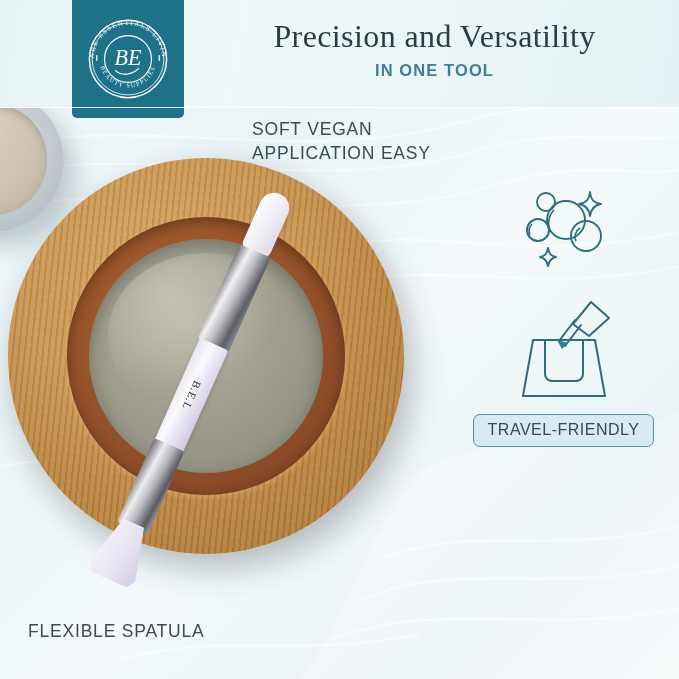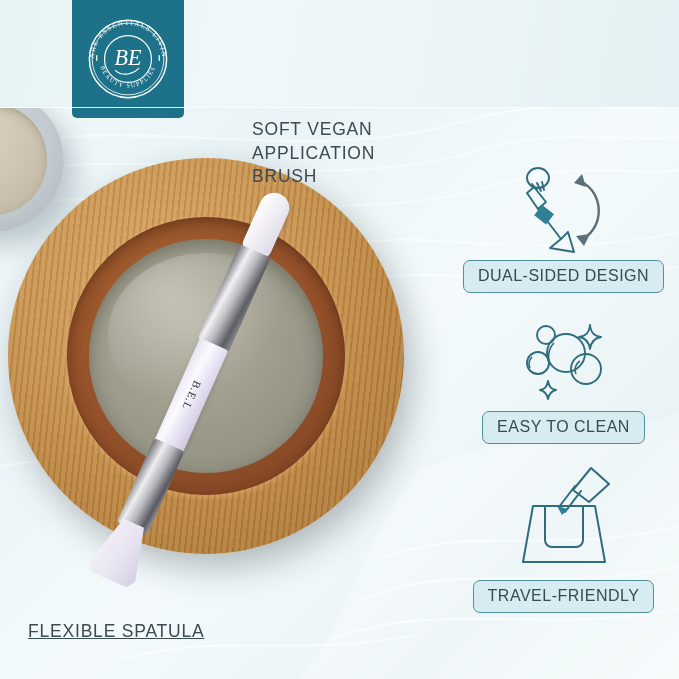--- a/index.html
+++ b/index.html
@@ -74,21 +74,21 @@
   
   .callout {
     position: absolute;
     font-family: "Liberation Sans", sans-serif;
     color: #3c4a52;
     font-size: 17.5px;
     letter-spacing: 0.8px;
     line-height: 1.35;
   }
   #callout-brush { left: 252px; top: 118px; width: 192px; }
-  #callout-spatula { left: 28px; top: 620px; text-align: left; text-decoration: underline; }
+  #callout-spatula { left: 28px; top: 620px; text-align: left; }
 
   
   .features { position: absolute; left: 448px; top: 160px; width: 231px; }
   .feature { position: relative; width: 231px; text-align: center; }
   .feature .icon-slot {
     height: 100px;
     display: flex; align-items: center; justify-content: center;
   }
   .badge {
     display: inline-block;
@@ -287,74 +287,56 @@
         </text>
         <g stroke="#ffffff" stroke-width="1.4" fill="none">
           <path d="M16,52 l0,-6"></path>
             <path d="M84,52 l0,-6"></path>
         </g>
         <text x="50" y="57" font-family="Liberation Serif, serif" font-size="24" font-style="italic" fill="#ffffff" text-anchor="middle">BE</text>
         <path d="M36,62 C44,70 56,66 62,60" stroke="#ffffff" stroke-width="1.2" fill="none"></path>
       </svg>
     </div>
 
+    <div class="title-wrap">
+      <div class="title-main">Precision and Versatility</div>
+      <div class="title-sub">IN ONE TOOL</div>
+    </div>
   </div>
 
   <div class="callout" id="callout-brush">
     <div>SOFT VEGAN</div>
-    <div>APPLICATION BRUSH</div>
+    <div>APPLICATION EASY</div>
   </div>
 
   <div class="callout" id="callout-spatula">
     <div>FLEXIBLE SPATULA</div>
   </div>
 
   <div class="features">
 
-    <div class="feature" id="feature-dual">
-      <div class="icon-slot">
-        <svg width="120" height="100" viewBox="0 0 120 100">
-          <g stroke="#2f6c7d" stroke-width="1.9" fill="none" stroke-linecap="round" stroke-linejoin="round">
-            <ellipse cx="34" cy="18" rx="11" ry="10"></ellipse>
-            <path d="M28,24 L33,30 M33,23 L37,31 M38,22 L40,30"></path>
-            <path d="M30,27 L42,42 L34,49 L23,33 Z"></path>
-            <path d="M34,49 L57,79"></path>
-            <path d="M26,37 L47,63" stroke-width="0"></path>
-            <path d="M57,79 L46,88 L70,92 L64,72 Z"></path>
-          </g>
-          <rect x="33" y="48" width="15" height="13" transform="rotate(38 40 54)" fill="#2f7f96"></rect>
-          <g stroke="#5d6f78" stroke-width="2.4" fill="none" stroke-linecap="round">
-            <path d="M78,22 C100,34 100,66 80,78"></path>
-          </g>
-          <path d="M78,14 L70,23 L82,27 Z" fill="#5d6f78"></path>
-          <path d="M80,86 L72,76 L86,74 Z" fill="#5d6f78"></path>
-        </svg>
-      </div>
-      <span class="badge">DUAL-SIDED DESIGN</span>
-    </div>
 
     <div class="feature" id="feature-clean">
       <div class="icon-slot">
         <svg width="120" height="100" viewBox="0 0 120 100">
           <g stroke="#2f6c7d" stroke-width="1.9" fill="none">
             <circle cx="42" cy="24" r="9"></circle>
             <circle cx="34" cy="52" r="11"></circle>
             <circle cx="62" cy="42" r="19"></circle>
             <circle cx="82" cy="58" r="15"></circle>
             <path d="M50,32 C44,38 43,48 47,54" stroke-width="1.6"></path>
             <path d="M76,50 C71,53 70,59 72,63" stroke-width="1.6"></path>
             <path d="M28,46 C25,49 24,54 26,57" stroke-width="1.6"></path>
           </g>
           <g stroke="#2f6c7d" stroke-width="1.9" fill="none" stroke-linejoin="round">
             <path d="M86,14 C87,22 90,25 97,26 C90,27 87,31 86,38 C85,31 82,27 75,26 C82,25 85,22 86,14 Z"></path>
             <path d="M44,70 C45,76 47,78 52,79 C47,80 45,83 44,88 C43,83 41,80 36,79 C41,78 43,76 44,70 Z"></path>
           </g>
         </svg>
       </div>
-      <span class="badge">EASY TO CLEAN</span>
     </div>
 
     <div class="feature" id="feature-travel">
       <div class="icon-slot">
         <svg width="130" height="118" viewBox="0 0 130 118">
           <g stroke="#2f6c7d" stroke-width="2" fill="none" stroke-linecap="round" stroke-linejoin="round">
             <path d="M34,44 L96,44 L106,100 L24,100 Z" rx="8" stroke-linejoin="round"></path>
             <path d="M46,44 L46,78 C46,82 49,85 53,85 L77,85 C81,85 84,82 84,78 L84,44"></path>
             <path d="M60,45 L76,24"></path>
             <path d="M66,50 L82,29"></path>

